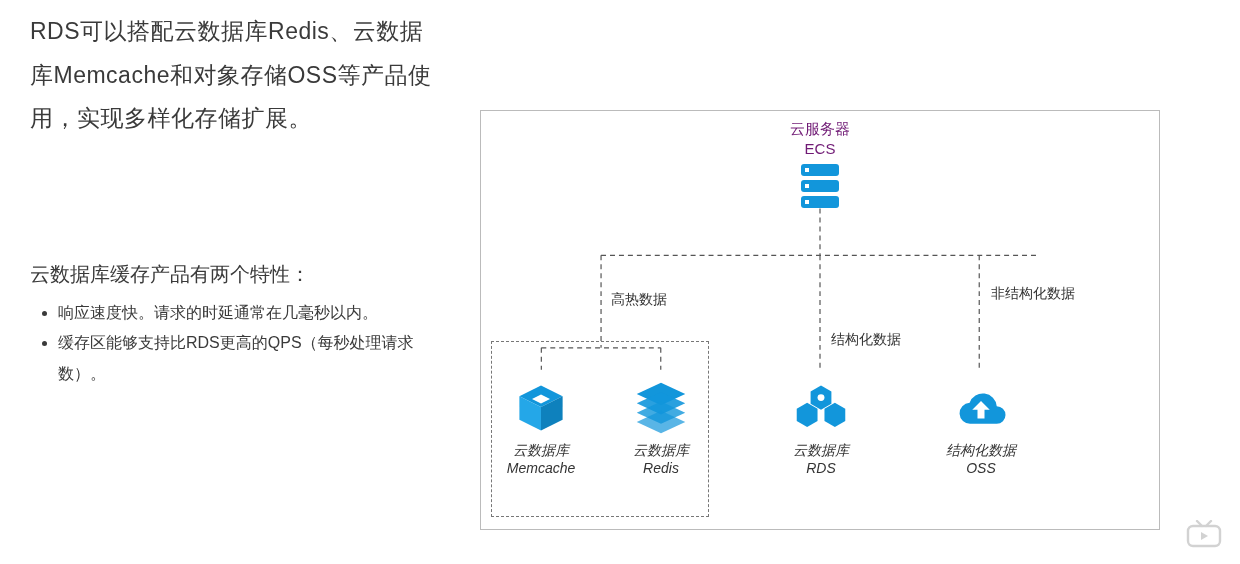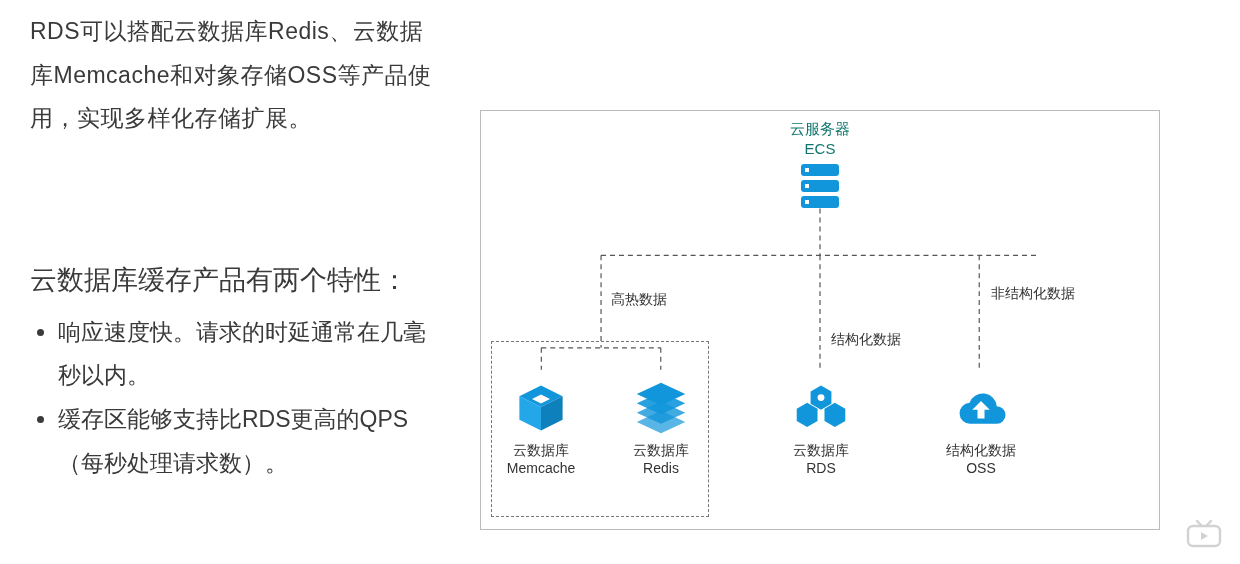--- a/index.html
+++ b/index.html
@@ -23,31 +23,31 @@
     padding-right: 20px;
   }
   .intro {
     font-size: 23px;
     line-height: 1.9;
     color: #3a3a3a;
     letter-spacing: 0.5px;
   }
   .subhead {
     margin-top: 115px;
-    font-size: 27px;
+    font-size: 20px;
     line-height: 1.8;
     color: #3a3a3a;
   }
   ul.features {
     list-style: disc;
     margin-top: 6px;
     padding-left: 28px;
   }
   ul.features li {
-    font-size: 23px;
+    font-size: 16px;
     line-height: 1.9;
     color: #3a3a3a;
   }
   .right {
     flex: 1;
     padding-top: 100px;
   }
   .diagram-box {
     border: 1px solid #bbb;
     width: 680px;
@@ -57,21 +57,21 @@
   }
   .ecs-block {
     position: absolute;
     top: 8px;
     left: 50%;
     transform: translateX(-50%);
     text-align: center;
   }
   .ecs-label {
     font-size: 15px;
-    color: #0f766e;
+    color: #701a75;
     line-height: 1.3;
   }
   .ecs-label div { white-space: nowrap; }
   .ecs-icon {
     margin: 4px auto 0;
     width: 50px;
   }
   
   svg.connectors {
     position: absolute;
@@ -95,20 +95,21 @@
     height: 58px;
     display: flex;
     align-items: center;
     justify-content: center;
   }
   .svc .label {
     font-size: 14px;
     color: #333;
     line-height: 1.3;
     margin-top: 4px;
+    font-style: italic;
   }
   .cache-group {
     position: absolute;
     border: 1.5px dashed #777;
   }
   .watermark {
     position: absolute;
     right: 18px;
     bottom: 12px;
     opacity: 0.65;

